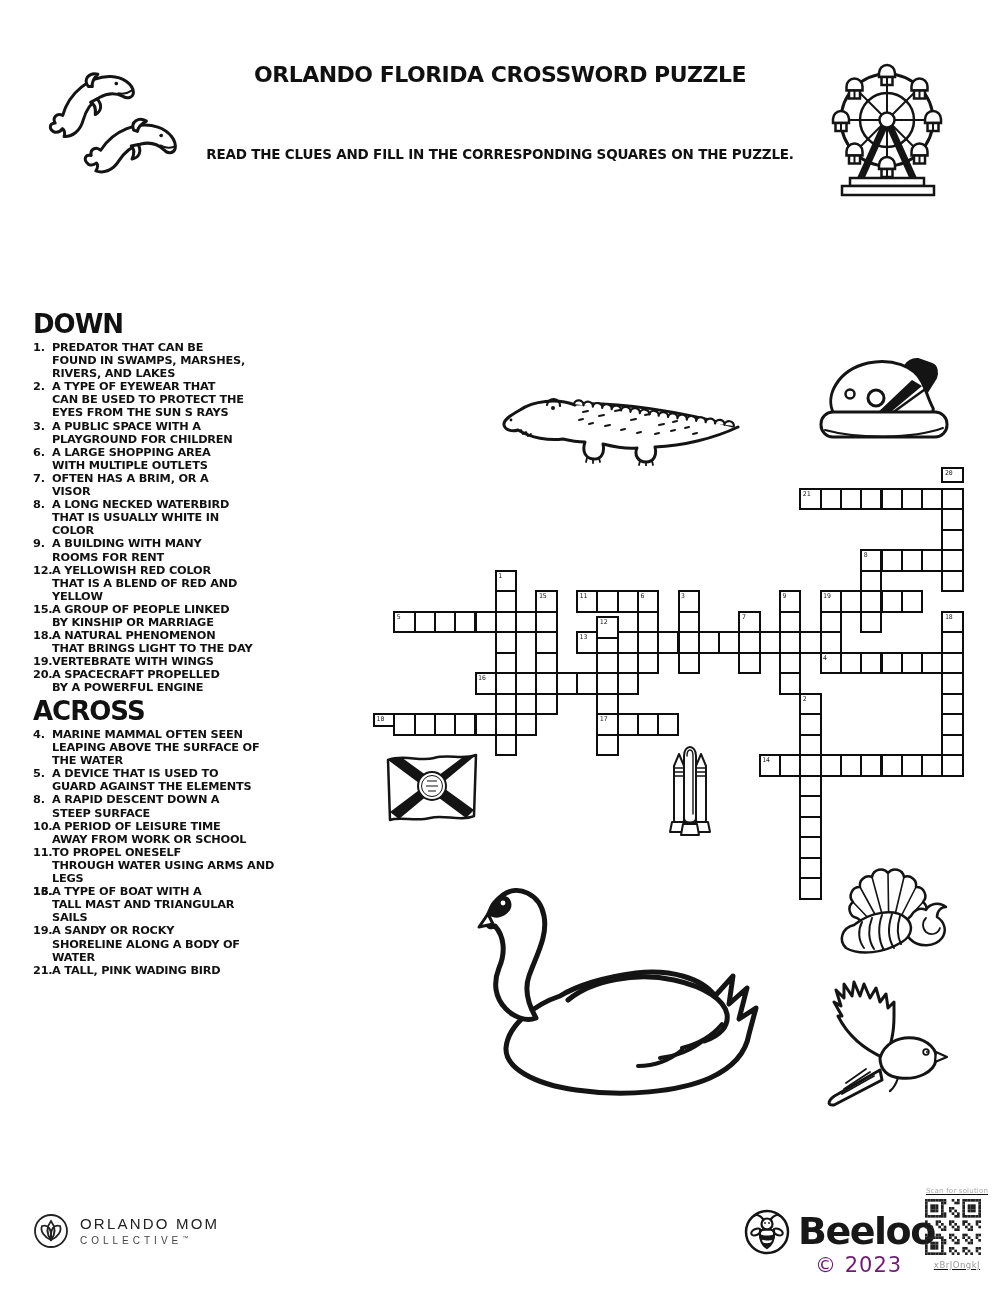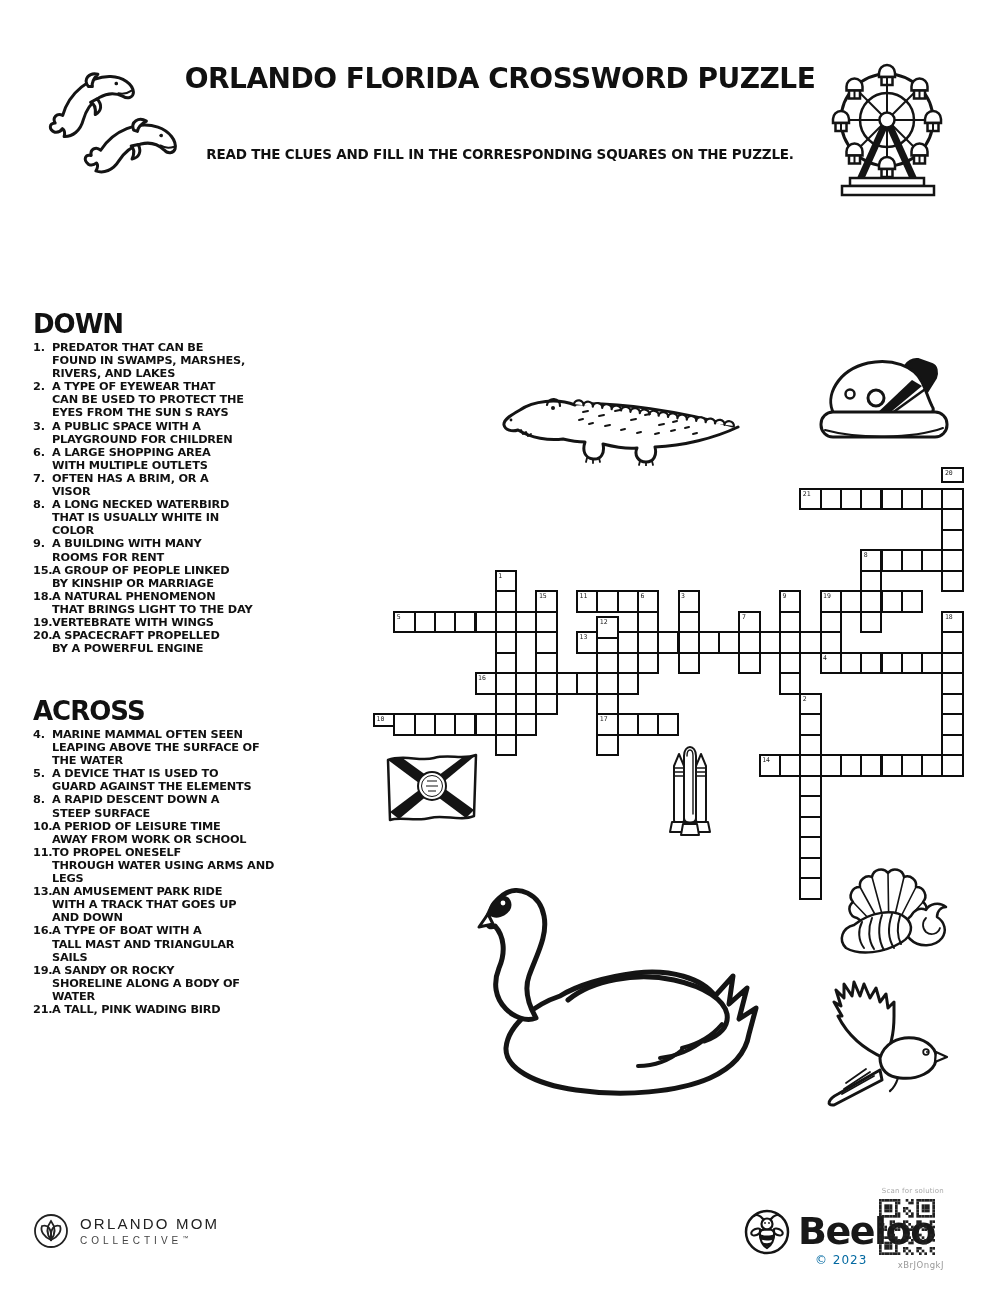--- a/index.html
+++ b/index.html
@@ -1,19 +1,19 @@
 <!DOCTYPE html>
 <html><head>
 <meta charset="utf-8">
 <style>
   html,body{margin:0;padding:0;background:#fff;}
   .page{position:relative;width:1000px;height:1294px;background:#fff;overflow:hidden;
         font-family:"DejaVu Sans",sans-serif;color:#111;}
   .title{position:absolute;top:62px;left:0;right:0;text-align:center;
-         font-size:28px;font-weight:bold;letter-spacing:-0.5px;}
+         font-size:22px;font-weight:bold;letter-spacing:-0.5px;}
   .subtitle{position:absolute;top:146px;left:0;right:0;text-align:center;
             font-size:13.5px;font-weight:bold;letter-spacing:-0.2px;}
   .section{position:absolute;left:33px;width:276px;}
   #down-sec{top:311px;}
   #across-sec{top:698px;}
   .sec-head{font-size:26px;font-weight:bold;letter-spacing:-1px;line-height:1;margin:0 0 4px 0;}
   ol.clues{list-style:none;margin:0;padding:0;}
   .clue{position:relative;padding-left:19px;font-size:11.3px;font-weight:bold;
         line-height:13.1px;letter-spacing:-0.2px;}
   .cnum{position:absolute;left:0;top:0;}
@@ -25,22 +25,22 @@
   .art{position:absolute;}
   
   .fl-brand{position:absolute;left:33px;top:1213px;display:flex;align-items:center;
             font-family:"Liberation Sans",sans-serif;}
   .fl-text{margin-left:11px;}
   .fl-line1{font-size:15px;letter-spacing:2.2px;color:#222;}
   .fl-line2{font-size:10px;letter-spacing:4px;color:#444;margin-top:3px;}
   .fl-line2 sup{font-size:6px;letter-spacing:0;}
   .beeloo{position:absolute;left:744px;top:1209px;display:flex;align-items:flex-start;}
   .beeloo-name{margin-left:8px;font-size:38px;font-weight:bold;letter-spacing:-1.5px;color:#181818;line-height:44px;}
-  .copyright{position:absolute;left:815px;top:1253px;font-size:12px;color:#0369a1;letter-spacing:1px;}
-  .qr-block{position:absolute;left:878px;top:1187px;width:66px;text-align:right;}
+  .copyright{position:absolute;left:815px;top:1253px;font-size:21px;color:#701a75;letter-spacing:1px;}
+  .qr-block{position:absolute;left:924px;top:1187px;width:66px;text-align:center;text-decoration:underline;}
   .qr-cap{font-size:7px;color:#aaa;letter-spacing:0.2px;}
   .qr-box{margin-top:4px;width:56px;height:56px;margin-left:1px;}
   .qr-code-text{margin-top:5px;font-size:8.5px;color:#999;letter-spacing:0.5px;}
 </style>
 </head>
 <body>
 
 <div class="page">
 
   <div class="title">ORLANDO FLORIDA CROSSWORD PUZZLE</div>
@@ -113,20 +113,23 @@
 PLAYGROUND FOR CHILDREN</span></li>
         <li class="clue"><span class="cnum">6.</span><span class="ctxt">A LARGE SHOPPING AREA
 WITH MULTIPLE OUTLETS</span></li>
         <li class="clue"><span class="cnum">7.</span><span class="ctxt">OFTEN HAS A BRIM, OR A
 VISOR</span></li>
         <li class="clue"><span class="cnum">8.</span><span class="ctxt">A LONG NECKED WATERBIRD
 THAT IS USUALLY WHITE IN
 COLOR</span></li>
         <li class="clue"><span class="cnum">9.</span><span class="ctxt">A BUILDING WITH MANY
 ROOMS FOR RENT</span></li>
+        <li class="clue"><span class="cnum">12.</span><span class="ctxt">A YELLOWISH RED COLOR
+THAT IS A BLEND OF RED AND
+YELLOW</span></li>
         <li class="clue"><span class="cnum">15.</span><span class="ctxt">A GROUP OF PEOPLE LINKED
 BY KINSHIP OR MARRIAGE</span></li>
         <li class="clue"><span class="cnum">18.</span><span class="ctxt">A NATURAL PHENOMENON
 THAT BRINGS LIGHT TO THE DAY</span></li>
         <li class="clue"><span class="cnum">19.</span><span class="ctxt">VERTEBRATE WITH WINGS</span></li>
         <li class="clue"><span class="cnum">20.</span><span class="ctxt">A SPACECRAFT PROPELLED
 BY A POWERFUL ENGINE</span></li>
       </ol>
   </div>
 
@@ -138,23 +141,21 @@
 THE WATER</span></li>
         <li class="clue"><span class="cnum">5.</span><span class="ctxt">A DEVICE THAT IS USED TO
 GUARD AGAINST THE ELEMENTS</span></li>
         <li class="clue"><span class="cnum">8.</span><span class="ctxt">A RAPID DESCENT DOWN A
 STEEP SURFACE</span></li>
         <li class="clue"><span class="cnum">10.</span><span class="ctxt">A PERIOD OF LEISURE TIME
 AWAY FROM WORK OR SCHOOL</span></li>
         <li class="clue"><span class="cnum">11.</span><span class="ctxt">TO PROPEL ONESELF
 THROUGH WATER USING ARMS AND
 LEGS</span></li>
-        <li class="clue"><span class="cnum">13.</span><span class="ctxt">AN AMUSEMENT PARK RIDE
-WITH A TRACK THAT GOES UP
-AND DOWN</span></li>
+        <li class="clue"><span class="cnum">13.</span></li>
         <li class="clue"><span class="cnum">16.</span><span class="ctxt">A TYPE OF BOAT WITH A
 TALL MAST AND TRIANGULAR
 SAILS</span></li>
         <li class="clue"><span class="cnum">19.</span><span class="ctxt">A SANDY OR ROCKY
 SHORELINE ALONG A BODY OF
 WATER</span></li>
         <li class="clue"><span class="cnum">21.</span><span class="ctxt">A TALL, PINK WADING BIRD</span></li>
       </ol>
   </div>
 

